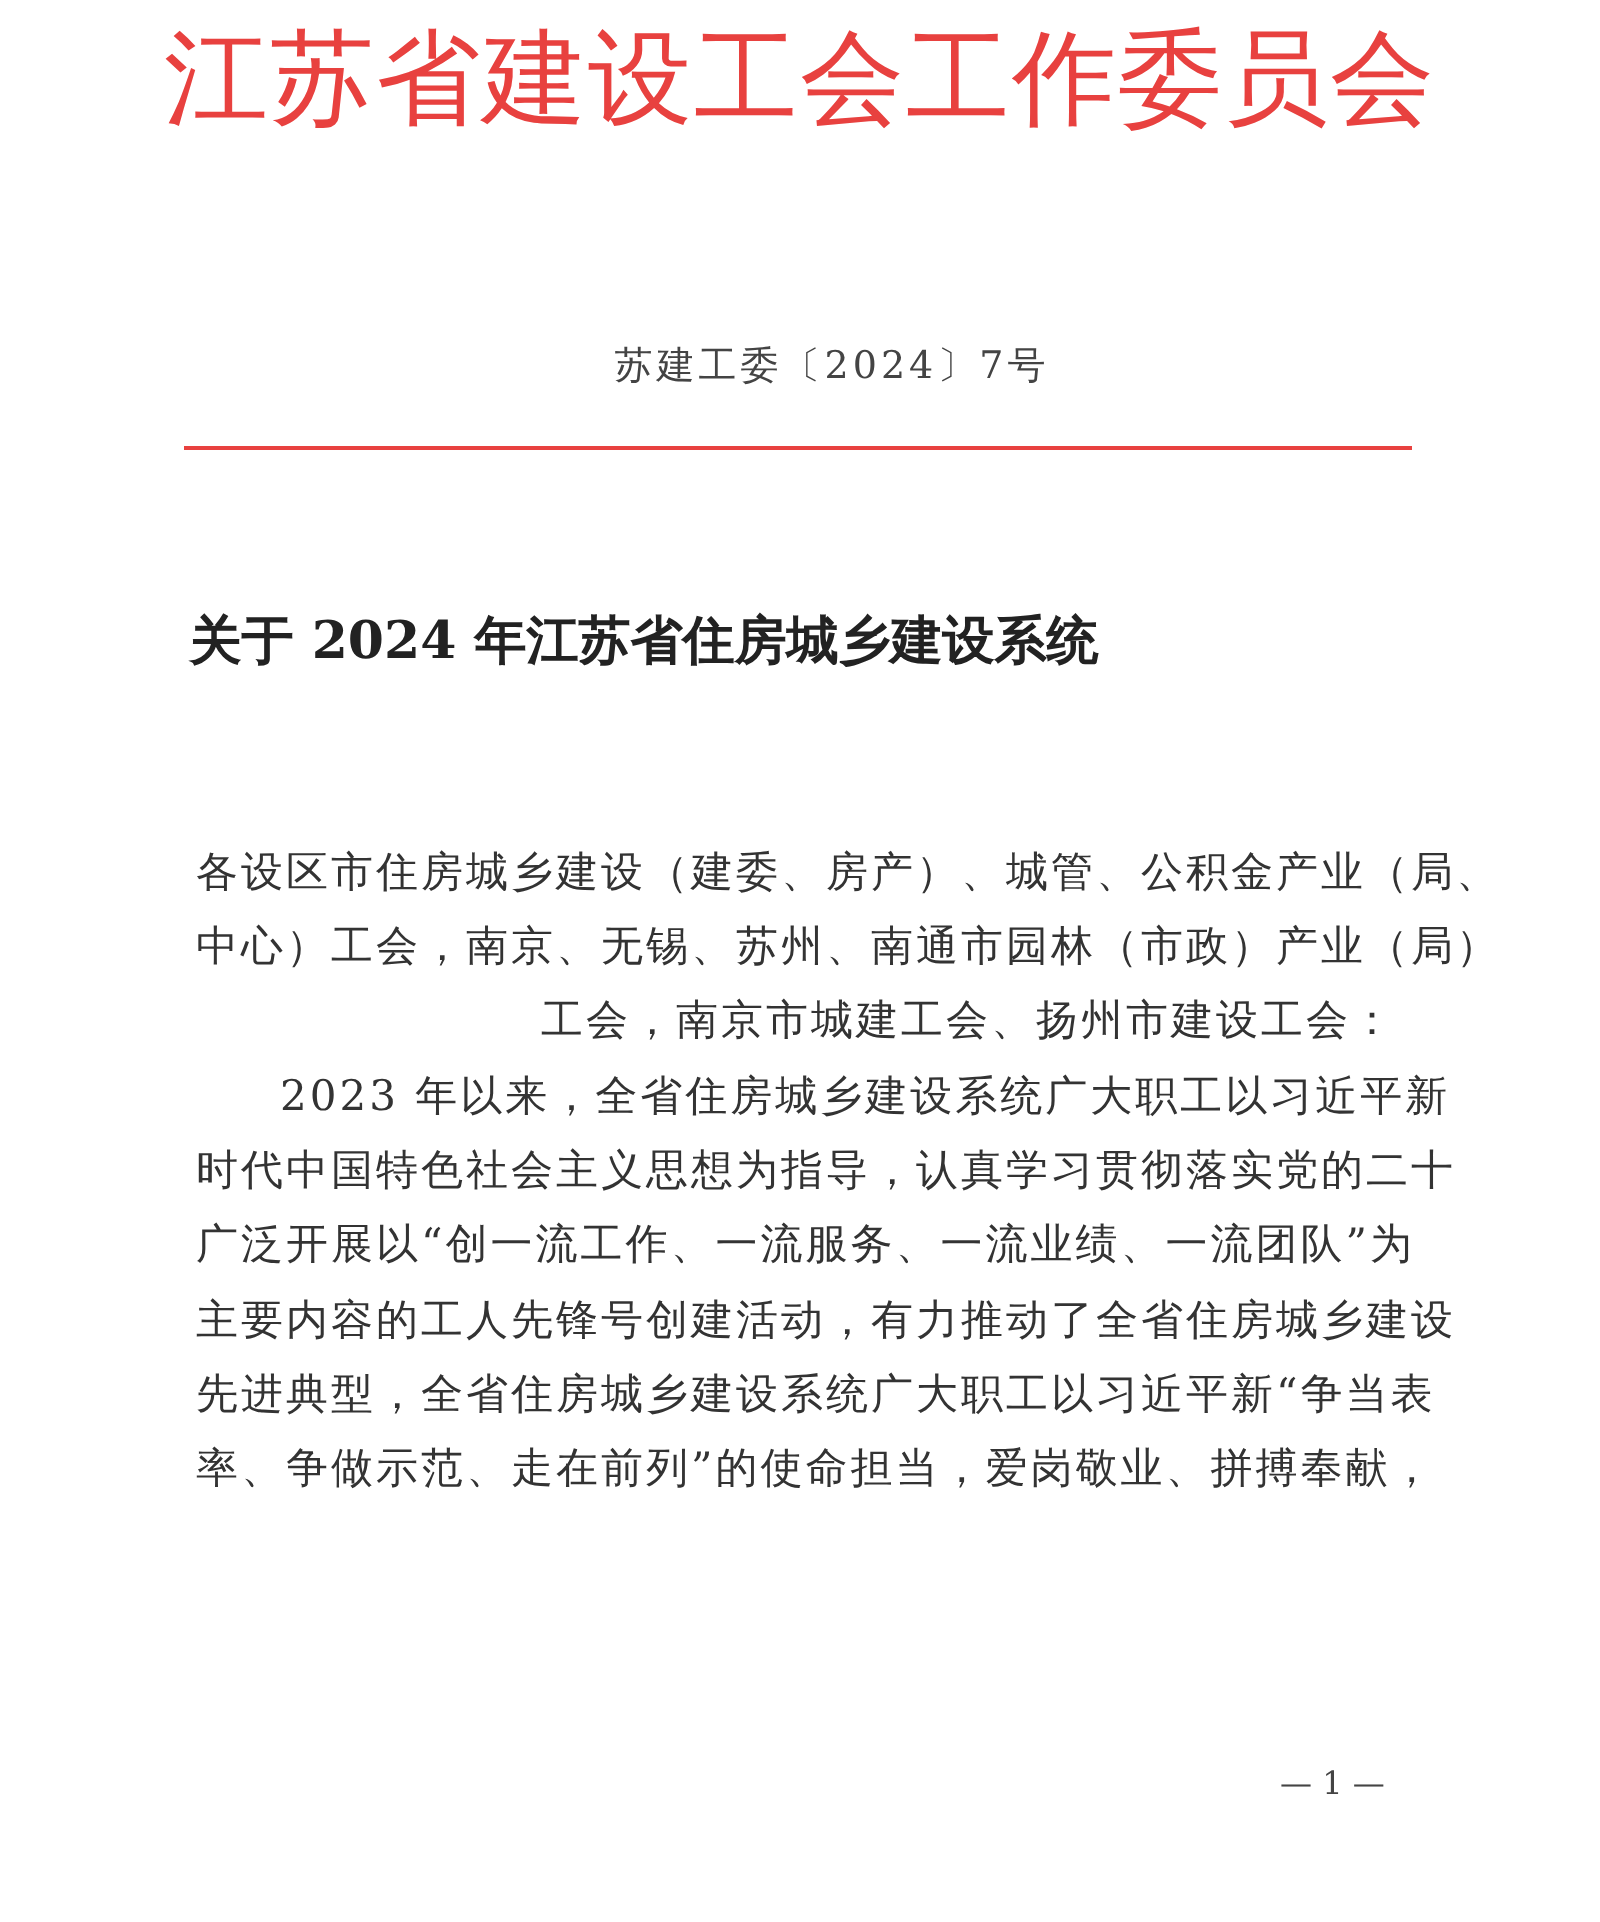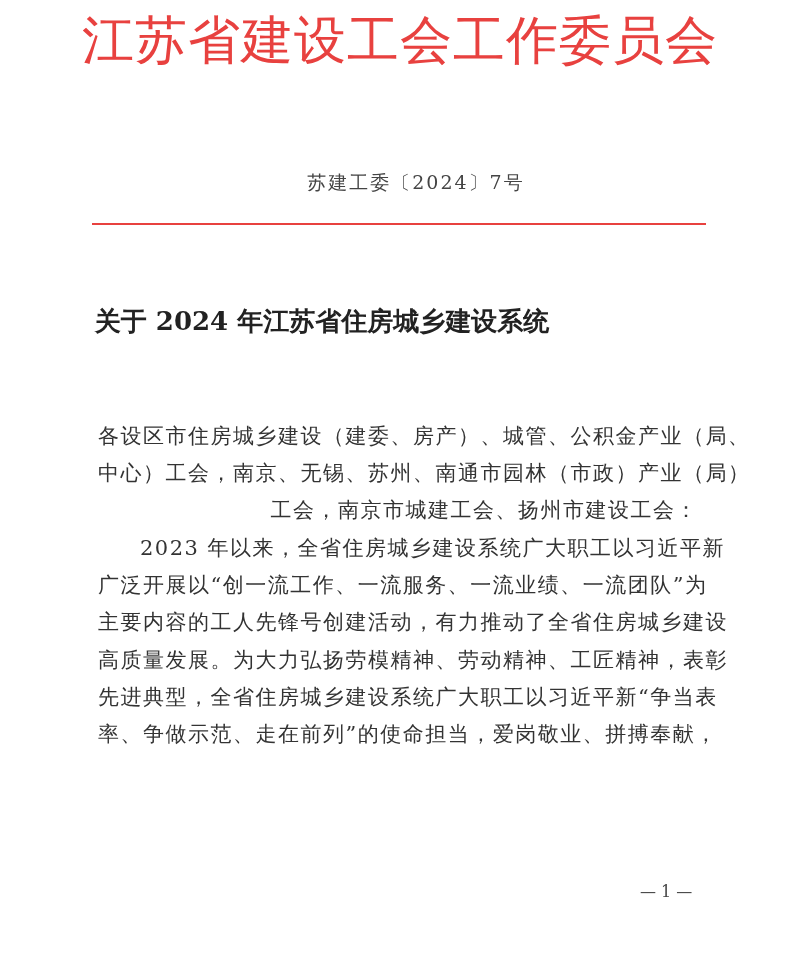--- a/index.html
+++ b/index.html
@@ -27,20 +27,20 @@
 </div>
 
 <div class="body-text addressee">
   <span class="line">各设区市住房城乡建设（建委、房产）、城管、公积金产业（局、</span>
   <span class="line">中心）工会，南京、无锡、苏州、南通市园林（市政）产业（局）</span>
   <span class="line">工会，南京市城建工会、扬州市建设工会：</span>
 </div>
 
 <div class="body-text para">
   <span class="line indent">2023 年以来，全省住房城乡建设系统广大职工以习近平新</span>
+  <span class="line">时代中国特色社会主义思想为指导，认真学习贯彻落实党的二十</span>
   <span class="line">广泛开展以“创一流工作、一流服务、一流业绩、一流团队”为</span>
   <span class="line">主要内容的工人先锋号创建活动，有力推动了全省住房城乡建设</span>
-  <span class="line">高质量发展。为大力弘扬劳模精神、劳动精神、工匠精神，表彰</span>
   <span class="line">先进典型，全省住房城乡建设系统广大职工以习近平新“争当表</span>
   <span class="line">率、争做示范、走在前列”的使命担当，爱岗敬业、拼搏奉献，</span>
 </div>
 
 <div class="page-num">— 1 —</div>
 
 </body></html>

